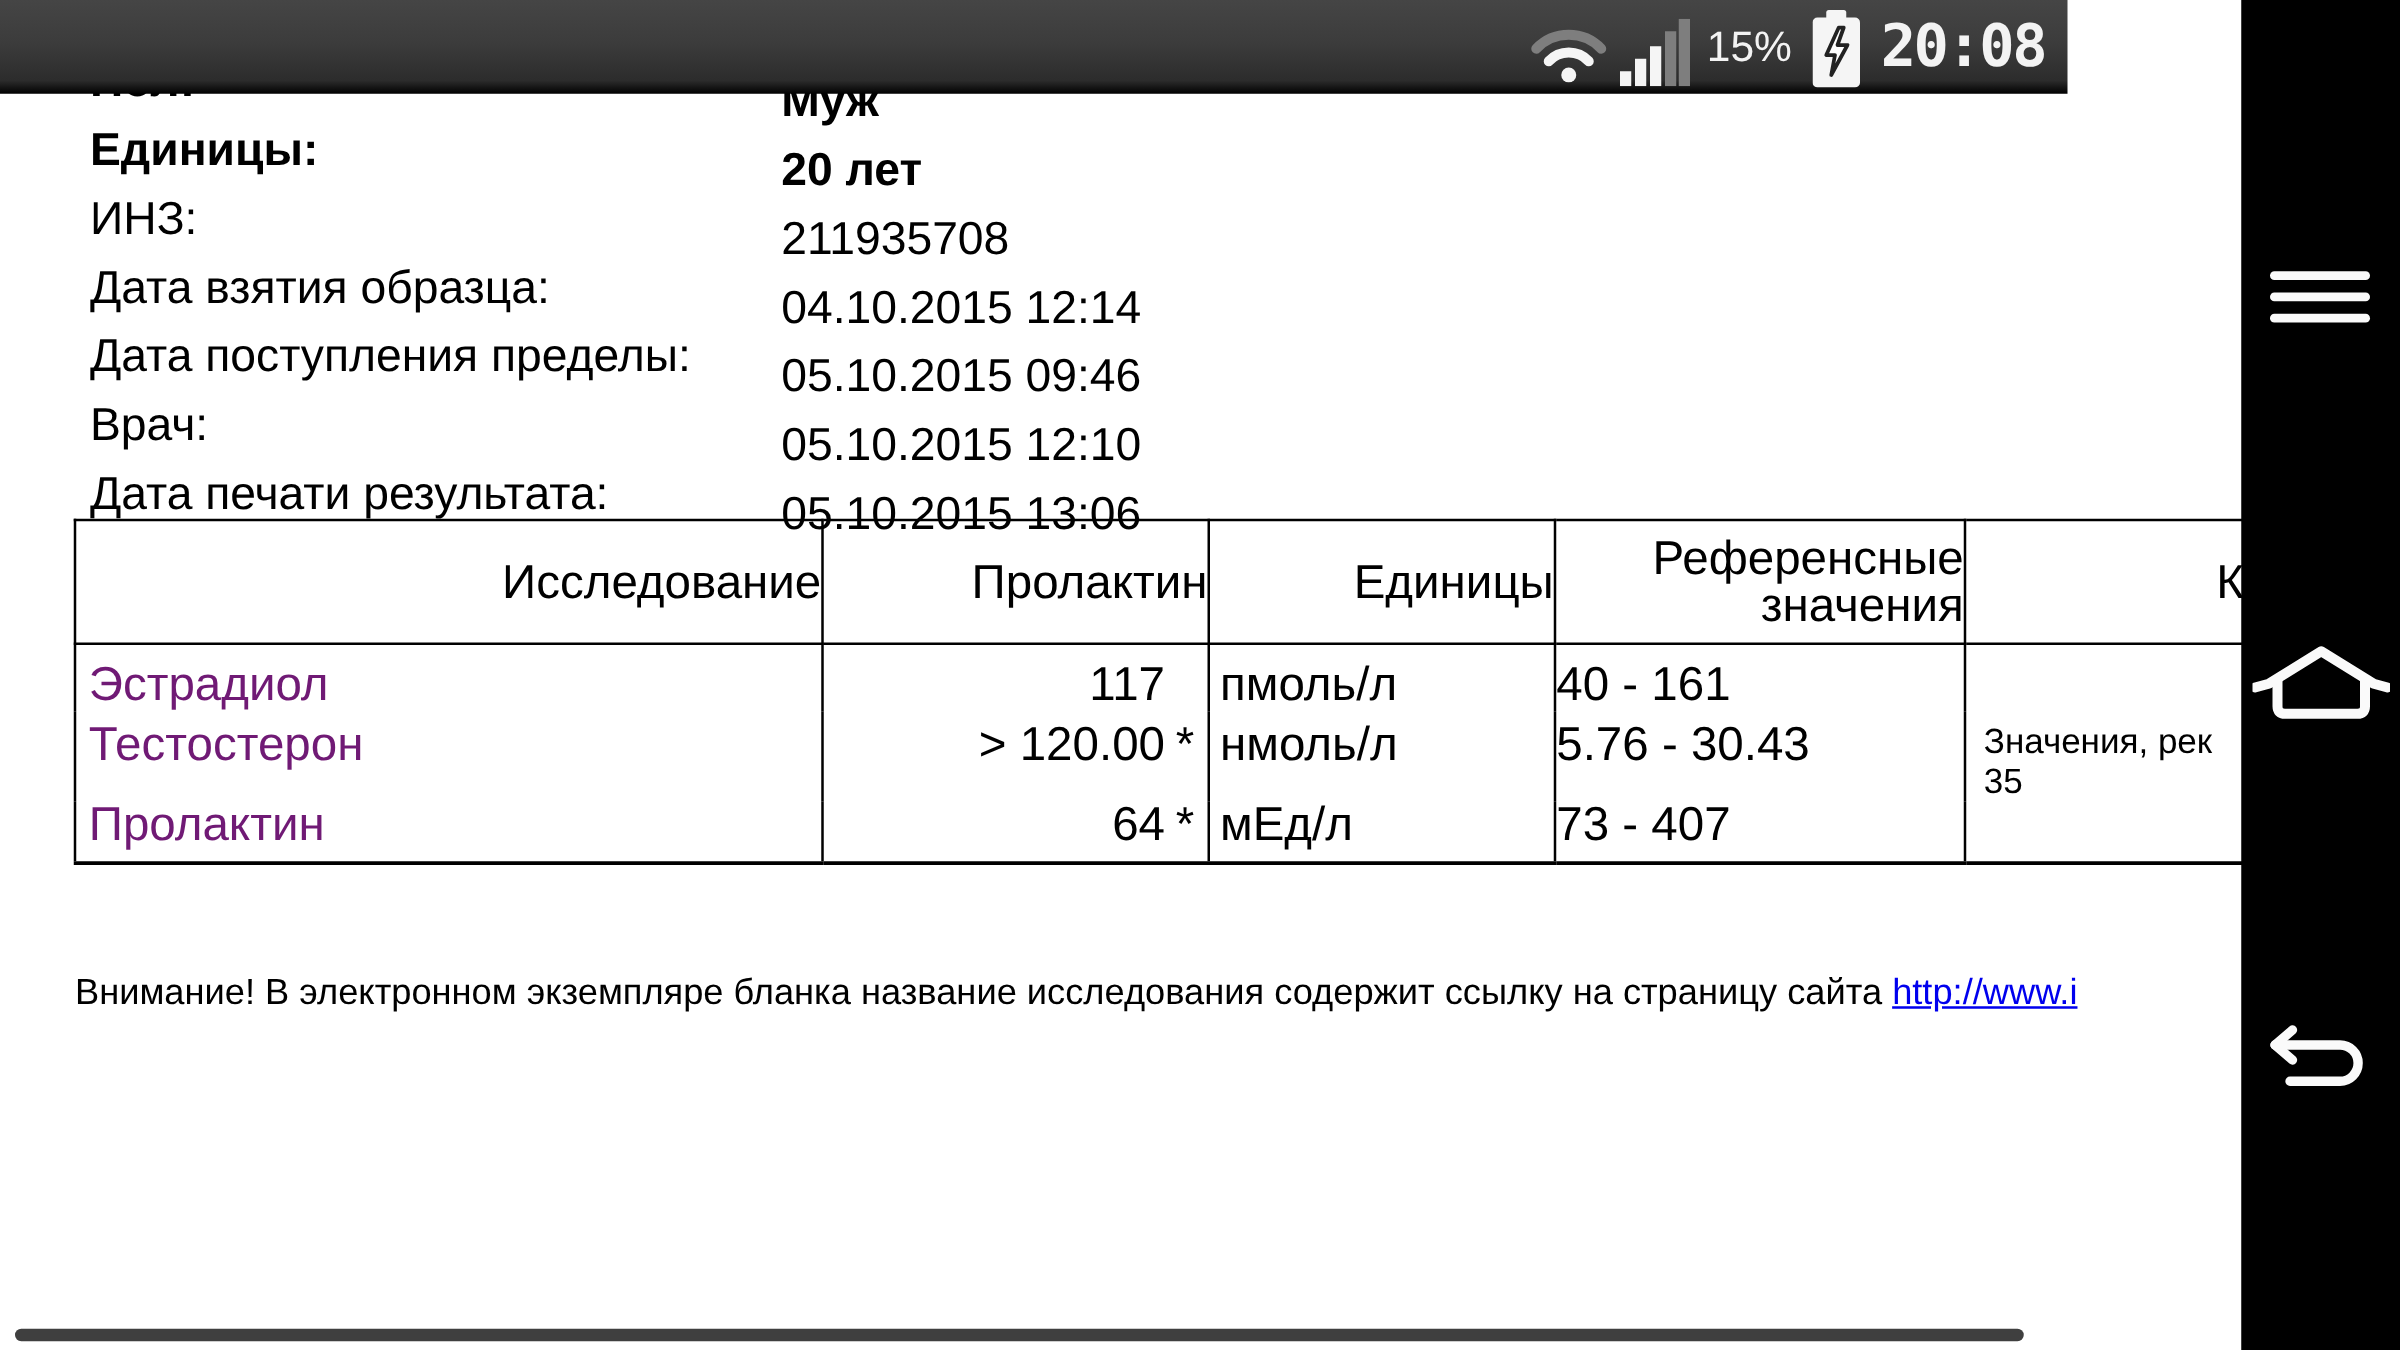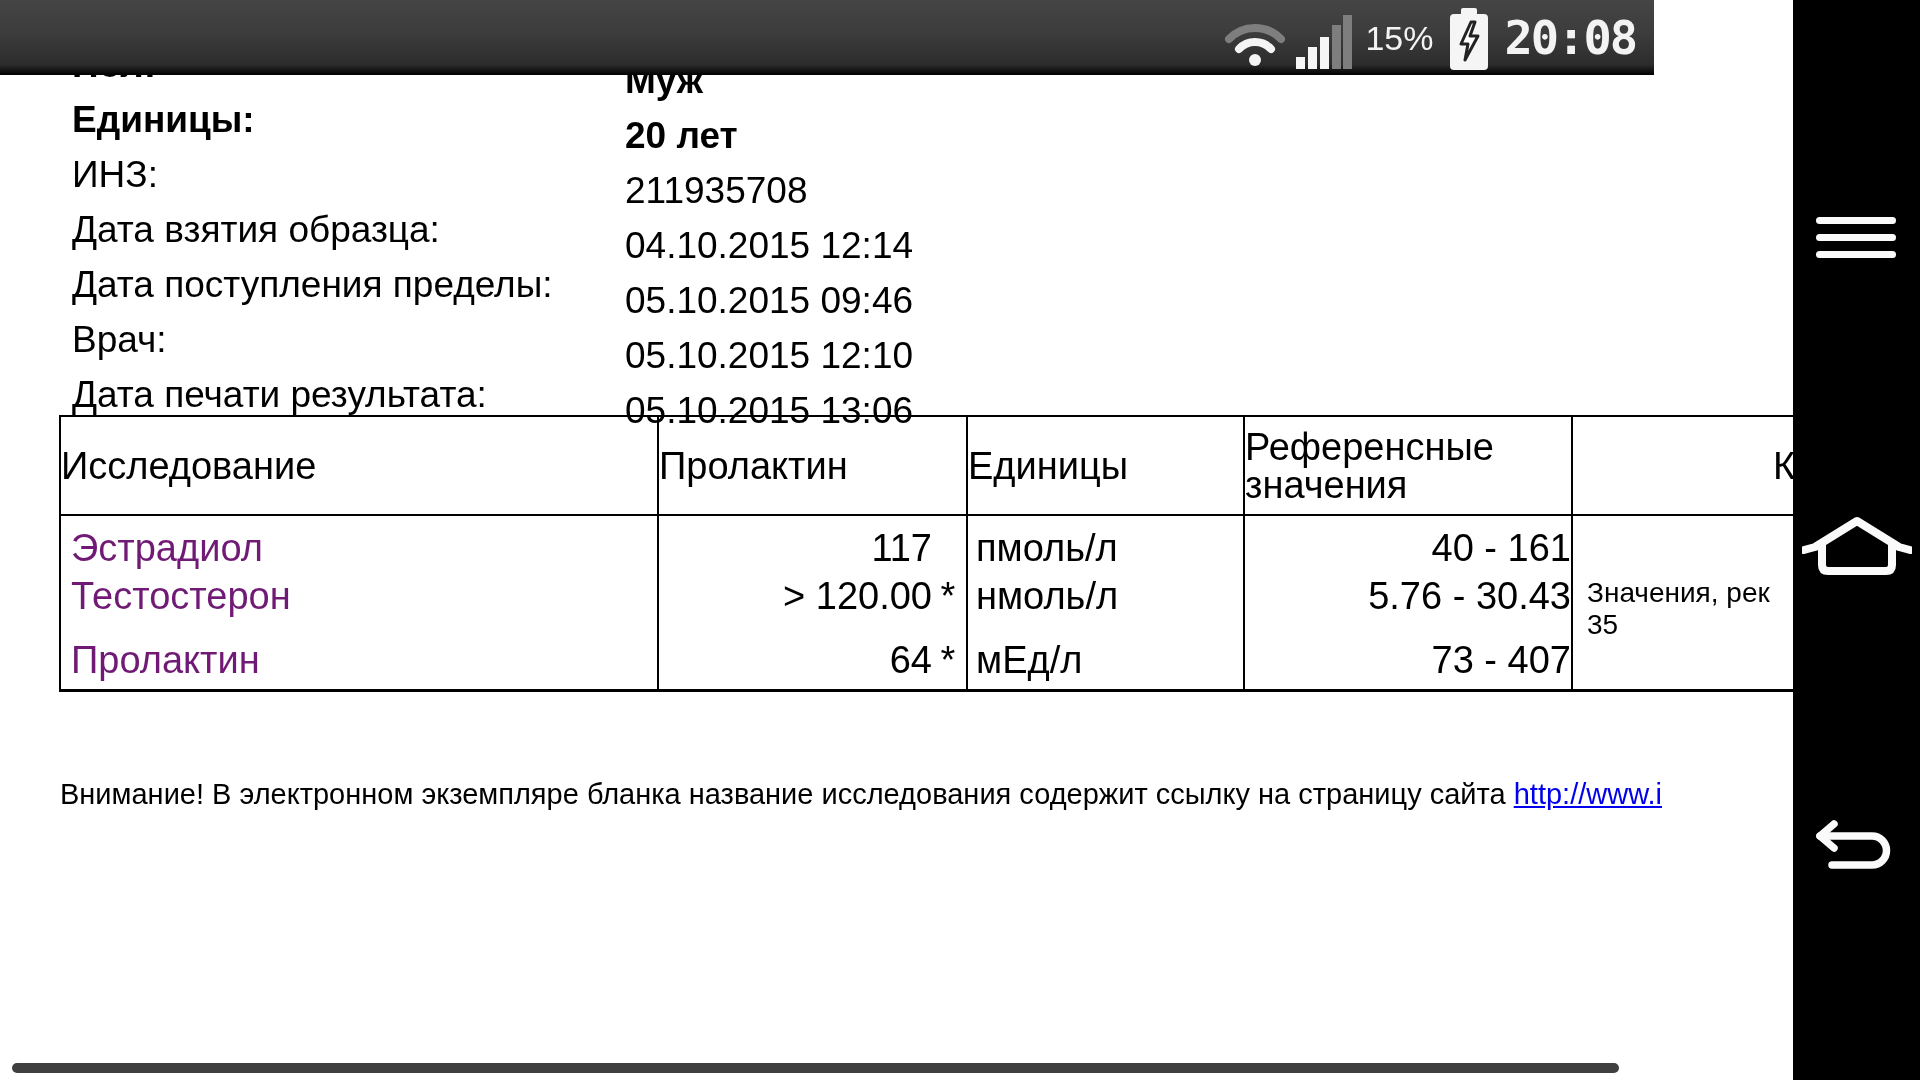--- a/index.html
+++ b/index.html
@@ -13,32 +13,32 @@
   .field-row .fvalue{position:absolute;left:625px;top:16px;}
   .field-row.bold{font-weight:bold;}
 
   
   table.results{position:absolute;left:59px;top:415px;border-collapse:collapse;table-layout:fixed;
                 width:2042px;font-size:38px;line-height:38px;}
   table.results td,table.results th{border-left:2px solid #000;border-right:2px solid #000;
                 padding:0;font-weight:normal;overflow:visible;white-space:nowrap;}
   table.results thead tr{height:99px;}
   table.results thead th{border-top:2px solid #000;border-bottom:2px solid #000;
-                text-align:left;vertical-align:middle;white-space:normal;}
+                text-align:right;vertical-align:middle;white-space:normal;}
   table.results thead th.h-comment{text-align:left;padding-left:200px;}
   table.results tbody td{vertical-align:top;}
   tr.r1{height:54px;} tr.r1 td{padding-top:13px;}
   tr.r2{height:72px;} tr.r2 td{padding-top:8px;}
   tr.r3{height:49px;} tr.r3 td{padding-top:0;}
   table.results tbody tr:last-child td{border-bottom:3px solid #000;}
   .c-name{color:#701a75;padding-left:10px !important;}
   .c-res{text-align:right;padding-right:2px !important;}
   .res-flag{display:inline-block;width:32px;text-align:center;}
   .c-units{padding-left:8px !important;margin-left:12px;}
-  .c-ref{text-align:right;margin-left:19px;}
+  .c-ref{text-align:left;margin-left:19px;}
   .c-comment{font-size:28px;line-height:32px;padding-left:14px !important;white-space:nowrap;}
 
   .footnote{position:absolute;left:60px;top:700px;font-size:30px;white-space:nowrap;}
   .warning{position:absolute;left:60px;top:778px;font-size:29px;white-space:nowrap;}
   .warning a{color:#0000EE;text-decoration:underline;}
   .hscroll{position:absolute;left:12px;top:1063px;width:1607px;height:10px;border-radius:5px;
            background:#3f3f3f;}
 
   
   .statusbar{position:absolute;left:0;top:0;width:1654px;height:75px;z-index:5;

